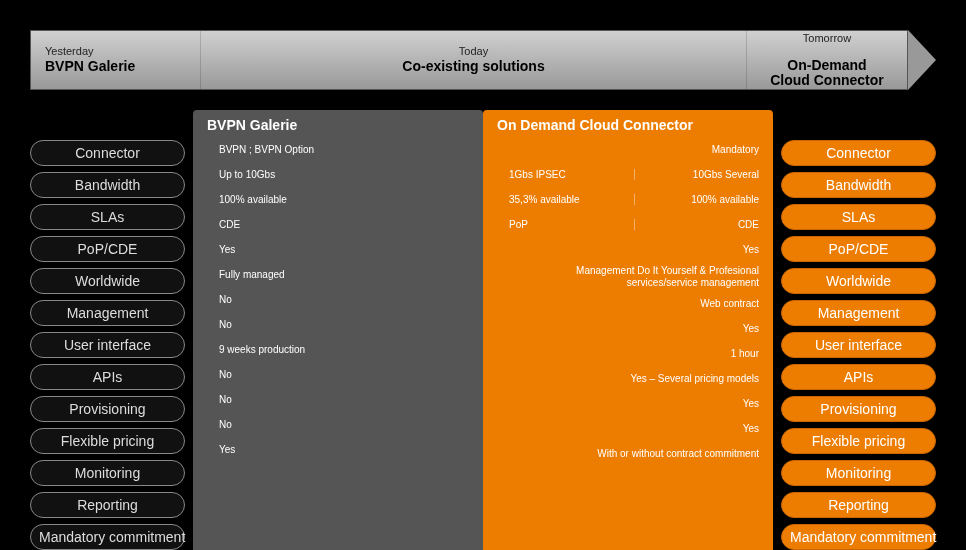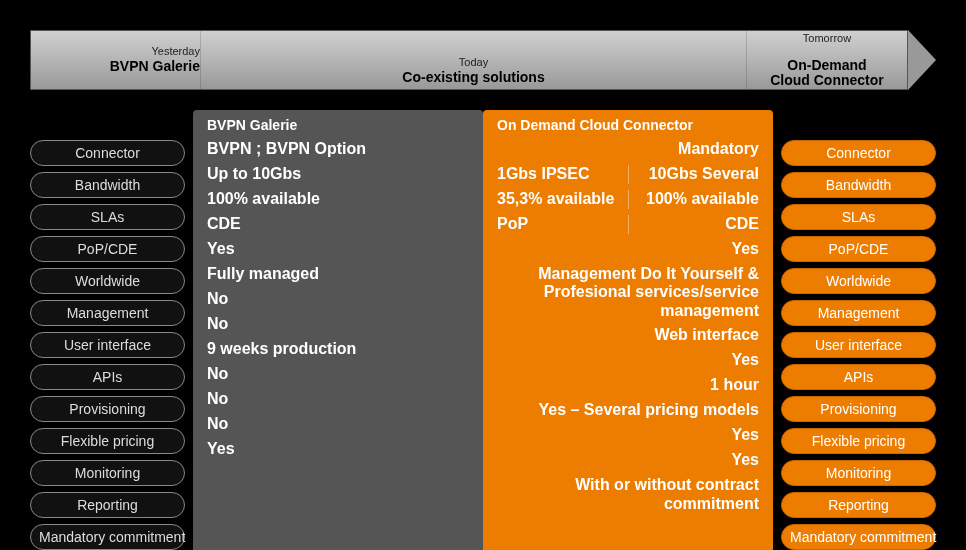--- a/index.html
+++ b/index.html
@@ -50,22 +50,22 @@
     color: #222;
     margin-bottom: 2px;
   }
   .tcol .tvalue {
     font-size: 14px;
     font-weight: bold;
     color: #000;
     line-height: 1.1;
     text-align: center;
   }
-  .tcol.yesterday { flex: 0 0 170px; align-items:flex-end; padding-left:14px;}
-  .tcol.today { flex: 1; justify-content: flex-end; }
+  .tcol.yesterday { flex: 0 0 170px; align-items:flex-start; padding-left:14px;}
+  .tcol.today { flex: 1; }
   .tcol.tomorrow { flex: 0 0 160px; align-items:center; }
 
   
   .compare {
     display: flex;
     gap: 0;
   }
   .labels, .labels-right {
     width: 155px;
     display: flex;
@@ -121,25 +121,26 @@
   }
   .col-grey .colhead { }
   .col-orange .colhead { }
   .rows {
     display:flex;
     flex-direction:column;
     gap: 6px;
   }
   .row {
     min-height: 19px;
-    font-size: 16px;
-    font-weight: bold;
+    font-size: 10px;
+    font-weight: normal;
     line-height: 1.15;
     display:flex;
     align-items:center;
+    margin-left:12px;
   }
   .col-grey .row { justify-content:flex-start; }
   .col-orange .row { justify-content:flex-end; text-align:right; }
   .split {
     display:flex;
     width:100%;
     gap:10px;
   }
   .split > span { flex:1; text-align:right; }
   .split > span:first-child { text-align:left; border-right:1px solid rgba(255,255,255,0.4); padding-right:10px;}
@@ -221,21 +222,21 @@
               </div>
             </div>
             <div class="row">
               <div class="split">
                 <span>PoP</span>
                 <span>CDE</span>
               </div>
             </div>
             <div class="row">Yes</div>
             <div class="row">Management Do It Yourself &amp; Profesional services/service management</div>
-            <div class="row">Web interface</div>
+            <div class="row">Web contract</div>
             <div class="row">Yes</div>
             <div class="row">1 hour</div>
             <div class="row">Yes – Several pricing models</div>
             <div class="row">Yes</div>
             <div class="row">Yes</div>
             <div class="row">With or without contract commitment</div>
           </div>
       </div>
     </div>
 

